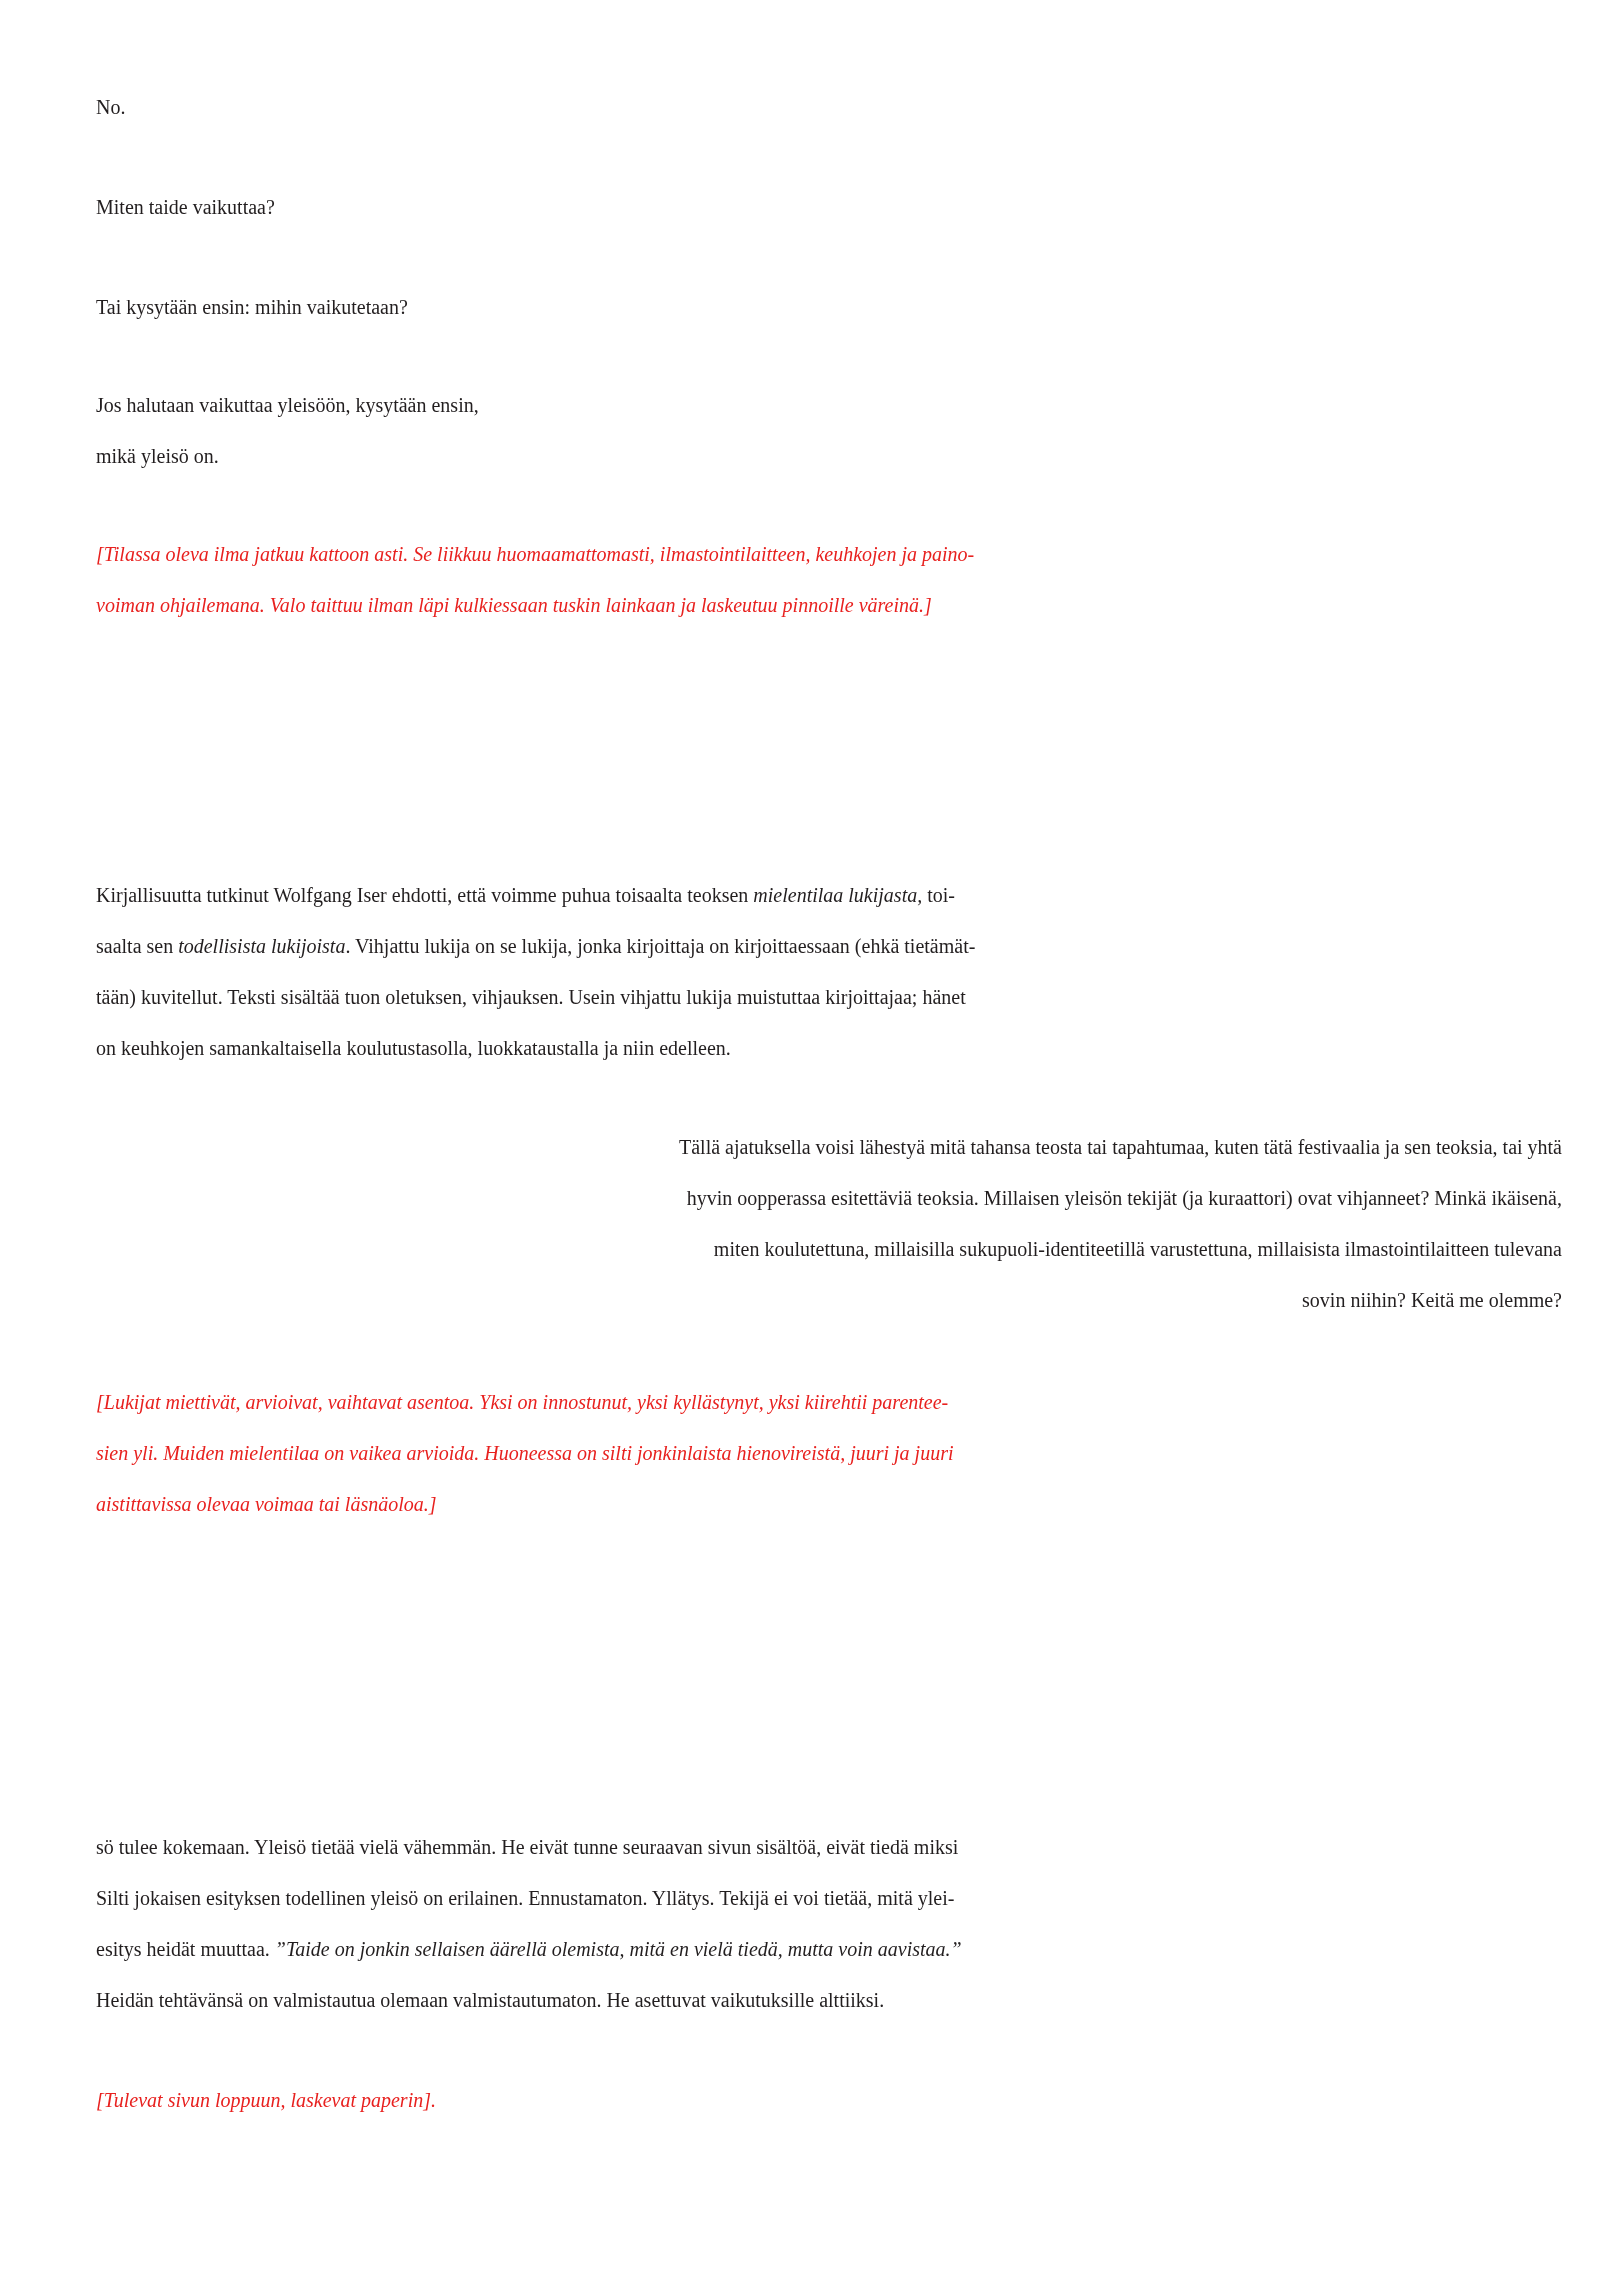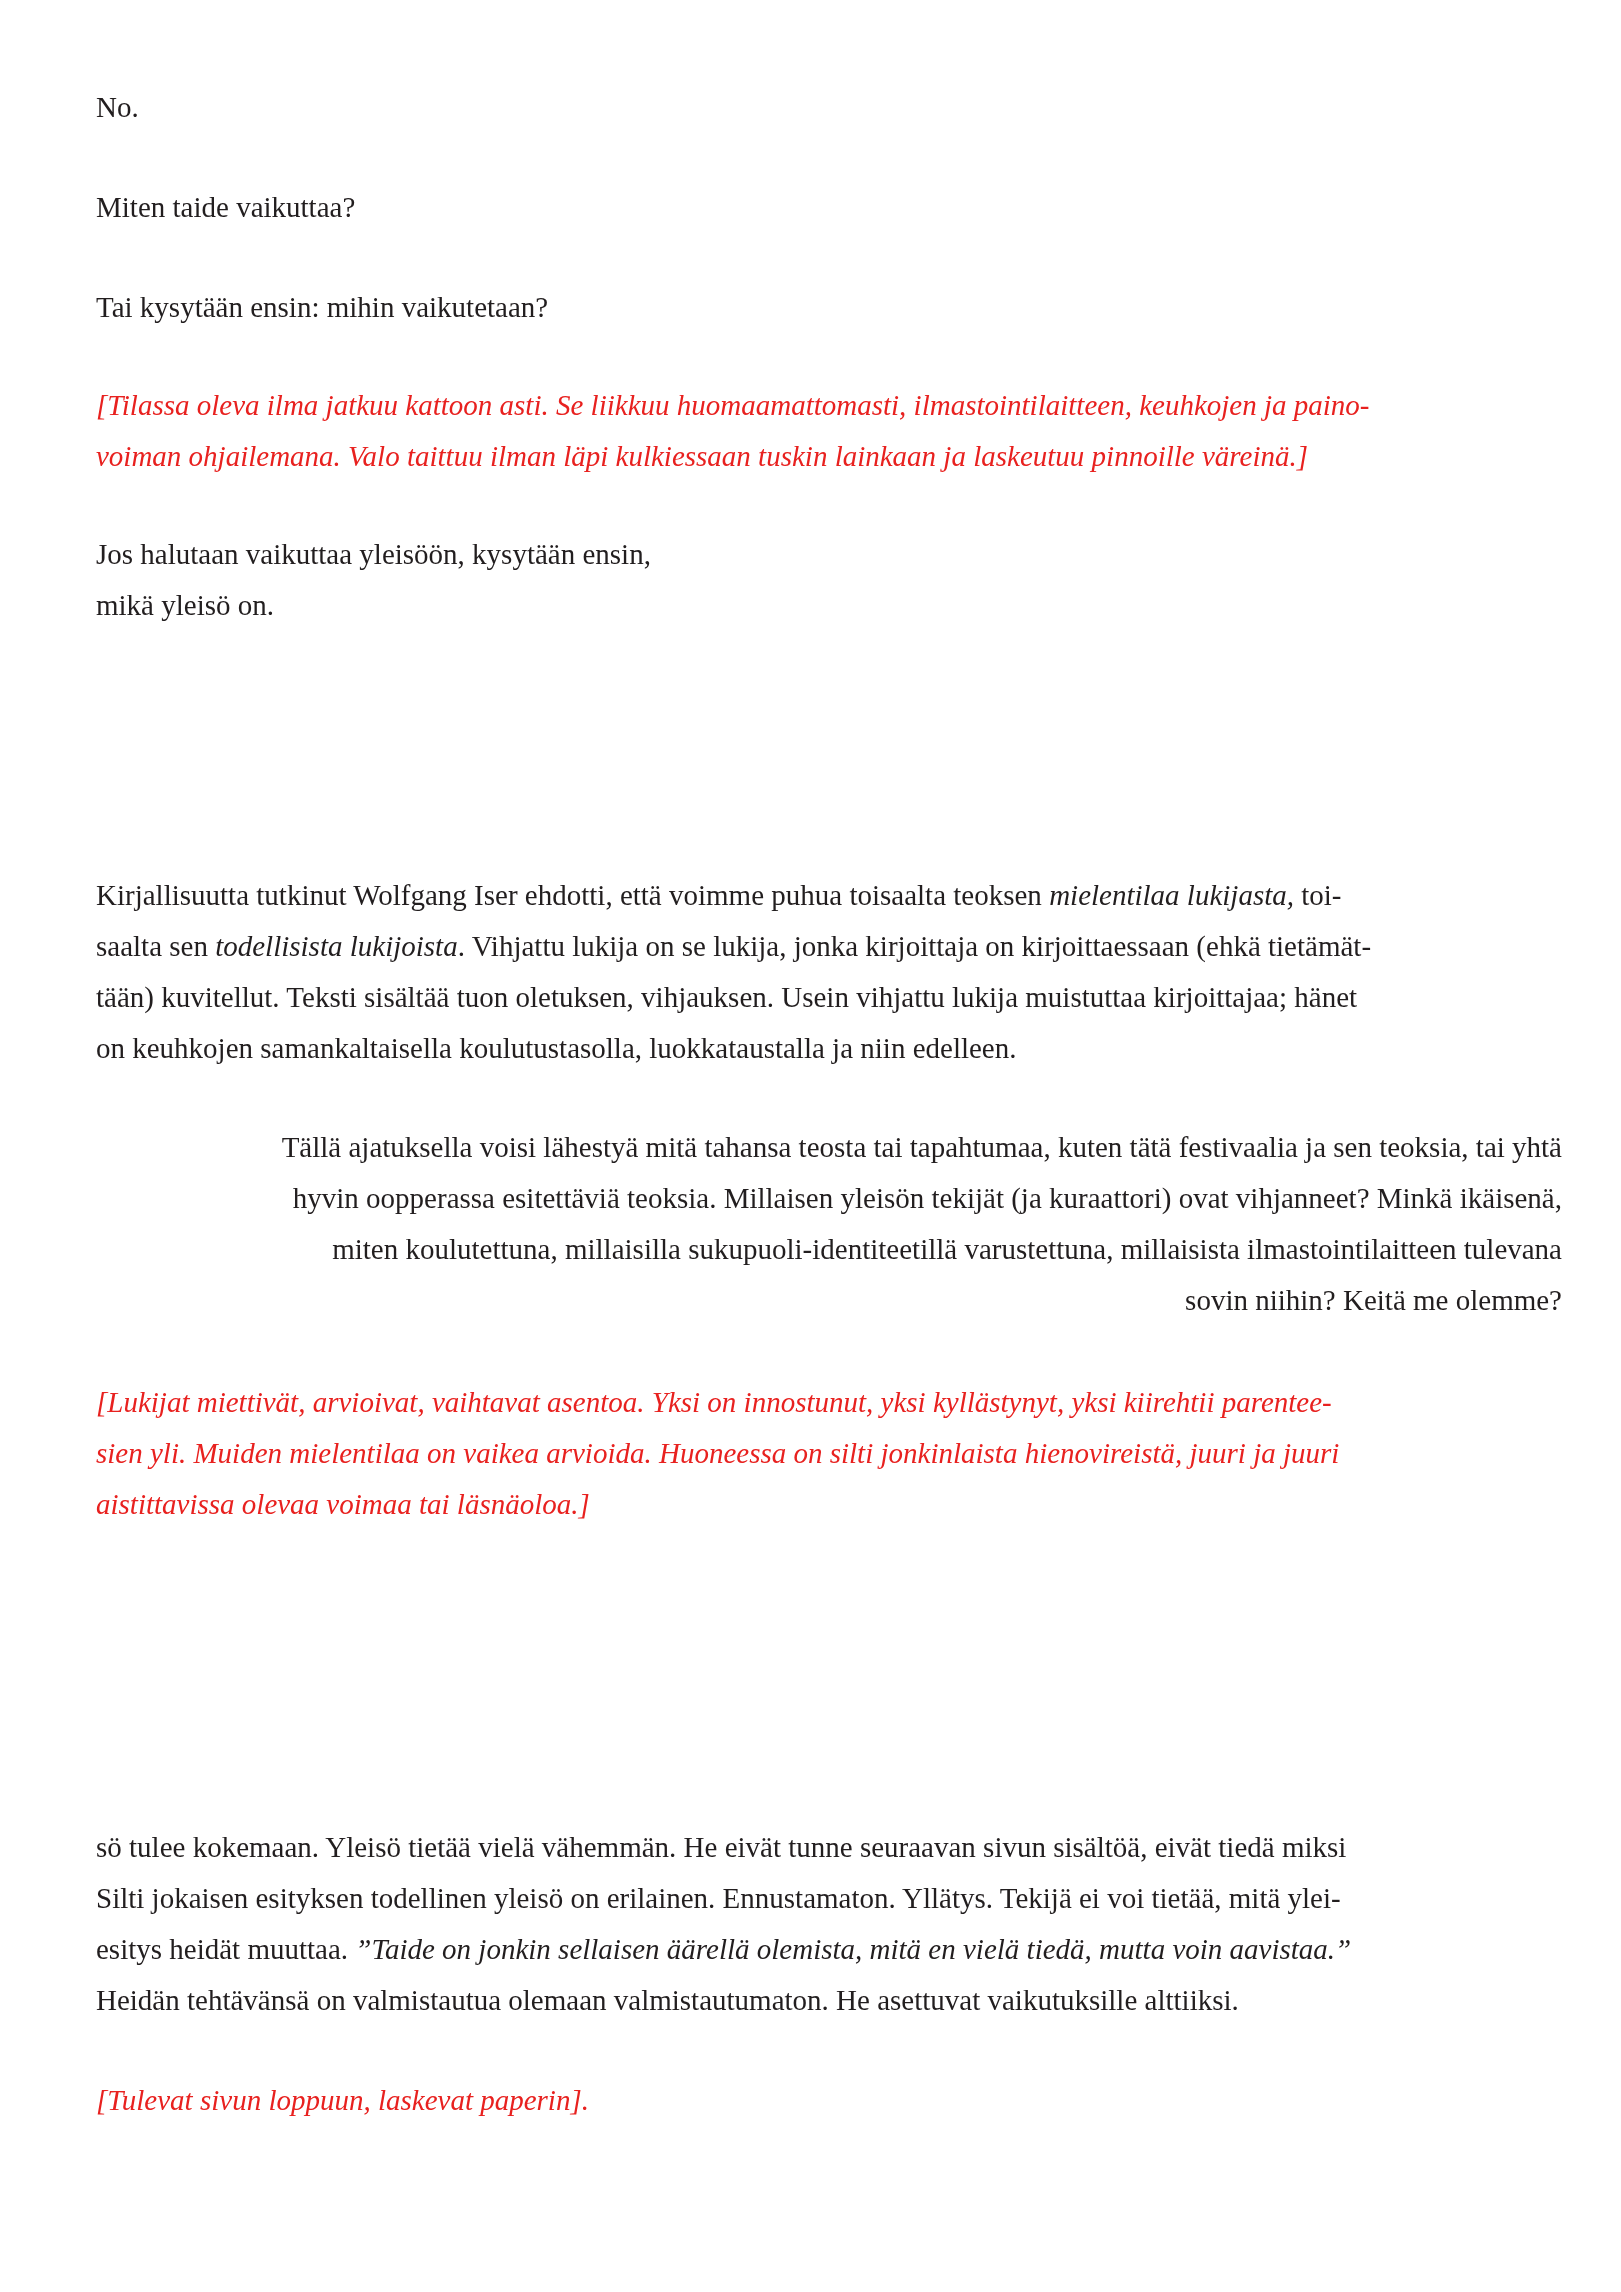--- a/index.html
+++ b/index.html
@@ -14,21 +14,21 @@
   }
   body {
     height: 2293px;
     overflow: hidden;
   }
   .page {
     width: 1621px;
     height: 2293px;
     padding: 82px 59px 0 96px;
     font-family: "Liberation Serif", "DejaVu Serif", serif;
-    font-size: 29px;
+    font-size: 20px;
     color: var(--ink);
     background: var(--page-bg);
   }
   .block { }
   
   .block:nth-child(2) { margin-top: 49px; }
   .block:nth-child(3) { margin-top: 49px; }
   .block:nth-child(4) { margin-top: 47px; }
   .block:nth-child(5) { margin-top: 47px; }
   .block:nth-child(6) { margin-top: 239px; }
@@ -54,27 +54,27 @@
   <div id="blocks-root">
       <div class="block paragraph">
         <div class="line"><span>No.</span></div>
       </div>
       <div class="block paragraph">
         <div class="line"><span>Miten taide vaikuttaa?</span></div>
       </div>
       <div class="block paragraph">
         <div class="line"><span>Tai kysytään ensin: mihin vaikutetaan?</span></div>
       </div>
+      <div class="block paragraph">
+        <div class="line"><span>Jos halutaan vaikuttaa yleisöön, kysytään ensin,</span></div>
+        <div class="line"><span>mikä yleisö on.</span></div>
+      </div>
       <div class="block stage-direction">
         <div class="line"><span>[Tilassa oleva ilma jatkuu kattoon asti. Se liikkuu huomaamattomasti, ilmastointilaitteen, keuhkojen ja paino-</span></div>
         <div class="line"><span>voiman ohjailemana. Valo taittuu ilman läpi kulkiessaan tuskin lainkaan ja laskeutuu pinnoille väreinä.]</span></div>
-      </div>
-      <div class="block paragraph">
-        <div class="line"><span>Jos halutaan vaikuttaa yleisöön, kysytään ensin,</span></div>
-        <div class="line"><span>mikä yleisö on.</span></div>
       </div>
       <div class="block paragraph">
         <div class="line"><span>Kirjallisuutta tutkinut Wolfgang Iser ehdotti, että voimme puhua toisaalta teoksen </span><span class="seg-italic">mielentilaa lukijasta,</span><span> toi-</span></div>
         <div class="line"><span>saalta sen </span><span class="seg-italic">todellisista lukijoista</span><span>. Vihjattu lukija on se lukija, jonka kirjoittaja on kirjoittaessaan (ehkä tietämät-</span></div>
         <div class="line"><span>tään) kuvitellut. Teksti sisältää tuon oletuksen, vihjauksen. Usein vihjattu lukija muistuttaa kirjoittajaa; hänet</span></div>
         <div class="line"><span>on keuhkojen samankaltaisella koulutustasolla, luokkataustalla ja niin edelleen.</span></div>
       </div>
       <div class="block paragraph">
         <div class="line"><span>Tällä ajatuksella voisi lähestyä mitä tahansa teosta tai tapahtumaa, kuten tätä festivaalia ja sen teoksia, tai yhtä</span></div>
         <div class="line"><span>hyvin oopperassa esitettäviä teoksia. Millaisen yleisön tekijät (ja kuraattori) ovat vihjanneet? Minkä ikäisenä,</span></div>

